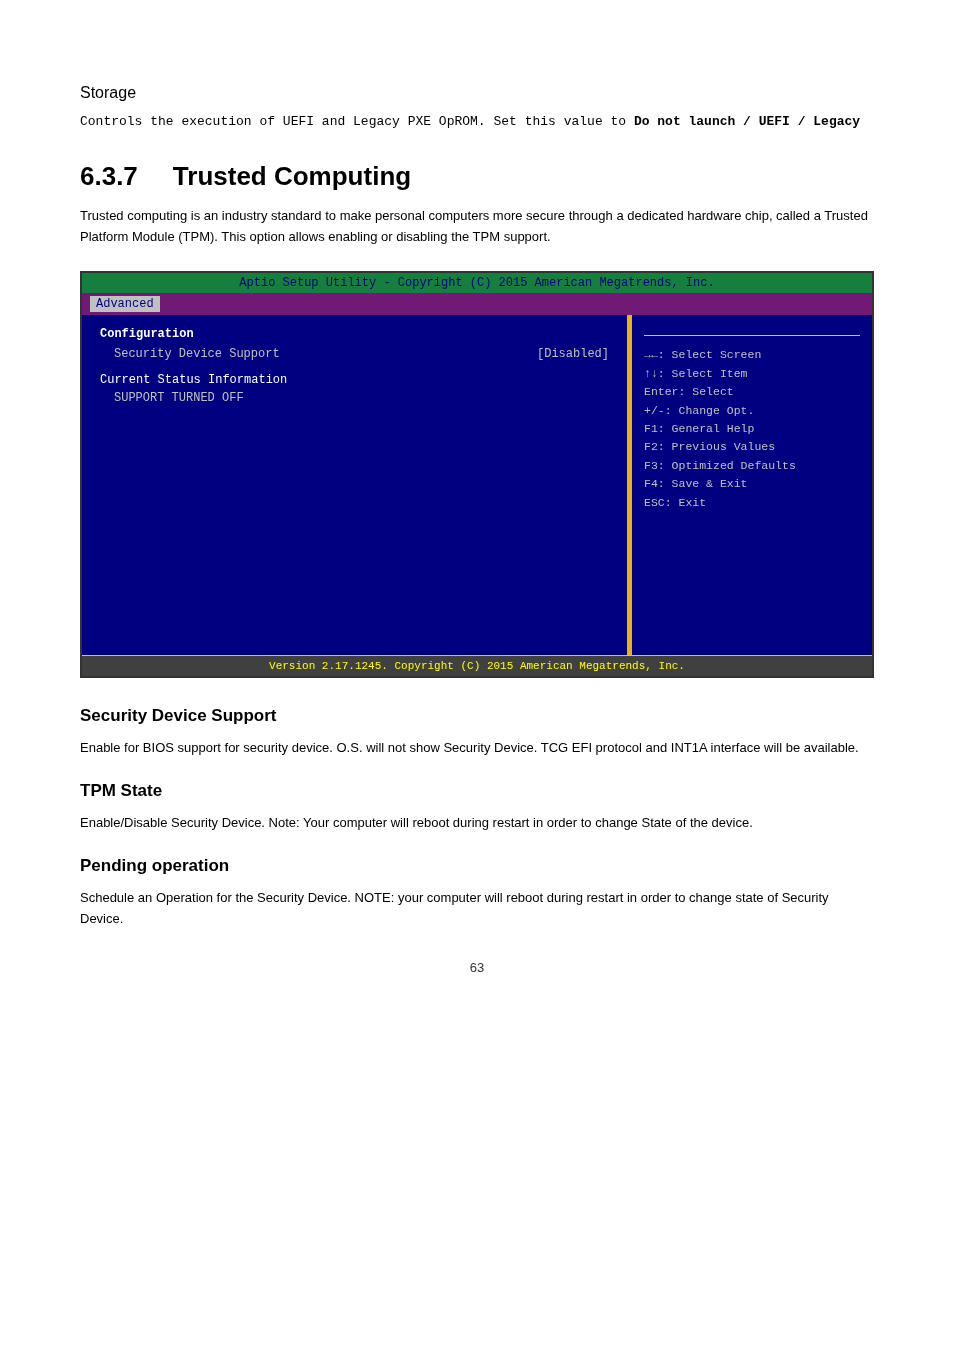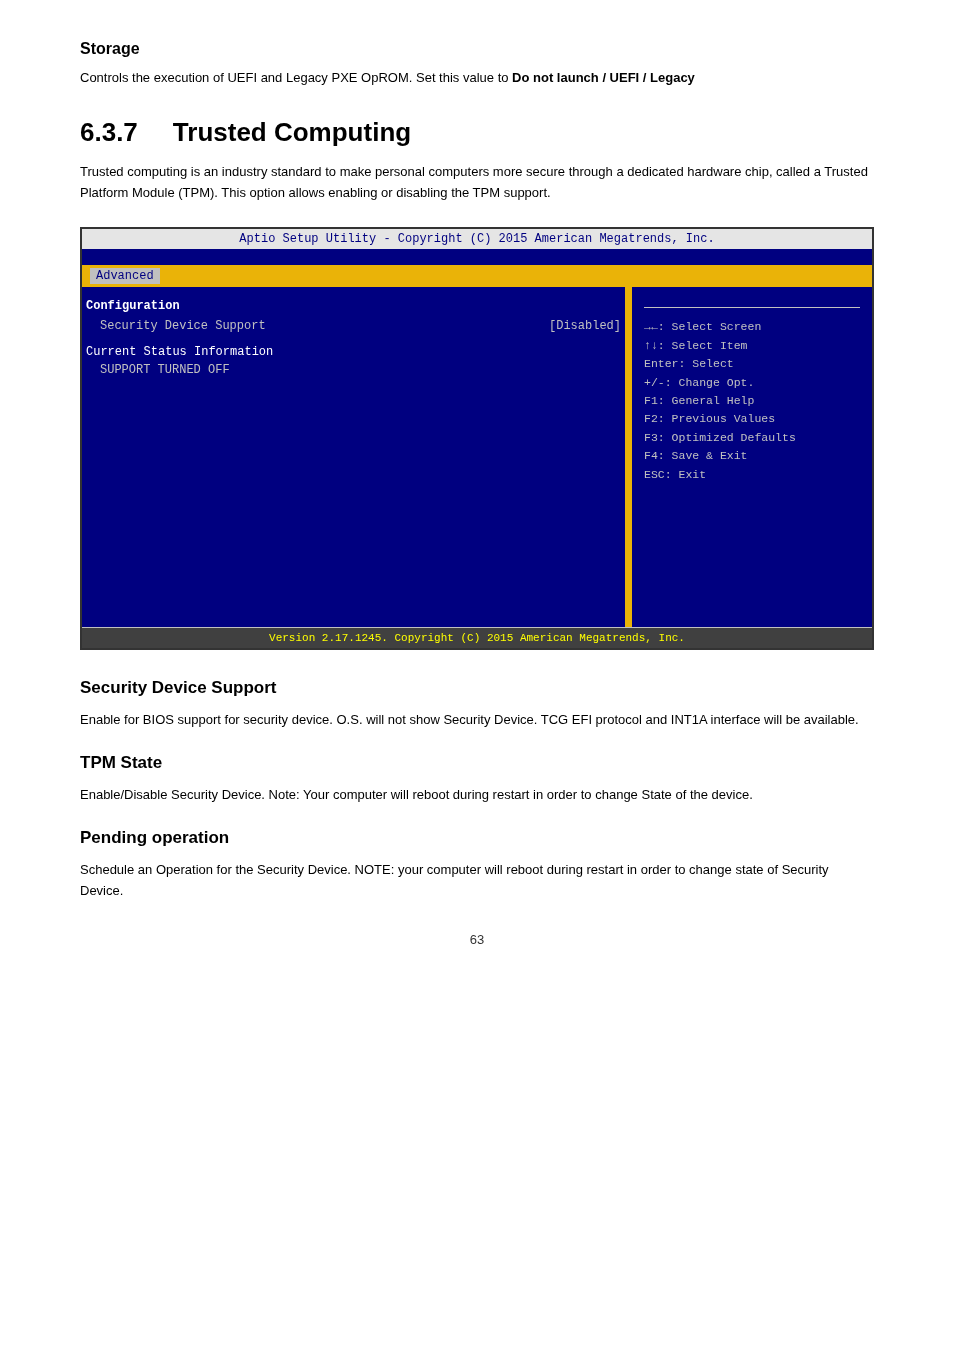--- a/index.html
+++ b/index.html
@@ -8,28 +8,30 @@
       font-size: 14px;
       color: #000;
       background: #fff;
       width: 954px;
       min-height: 1350px;
       padding: 40px 80px;
     }
 
     .storage-title {
       font-size: 16px;
-      font-weight: bold;
+      font-weight: normal;
       margin-bottom: 10px;
+      margin-top: 44px;
     }
 
     .storage-desc {
       font-size: 13px;
       line-height: 1.6;
       margin-bottom: 28px;
+      font-family: Liberation Mono, monospace;
     }
 
     .section-header {
       font-size: 26px;
       font-weight: bold;
       margin-bottom: 14px;
       display: flex;
       align-items: baseline;
       gap: 35px;
     }
@@ -50,54 +52,53 @@
       border: 2px solid #333;
       background: #000080;
       font-family: 'Courier New', Courier, monospace;
       font-size: 12px;
       color: #c0c0c0;
       margin-bottom: 28px;
       overflow: hidden;
     }
 
     .bios-titlebar {
-      background: #e5e5e5;
+      background: #15803d;
       color: #000080;
       text-align: center;
       padding: 3px 8px;
       font-size: 12px;
       font-family: 'Courier New', Courier, monospace;
     }
 
     .bios-nav {
-      background: #eab308;
+      background: #701a75;
       padding: 3px 8px;
       color: #c0c0c0;
       font-size: 12px;
-      margin-top: 16px;
     }
 
     .bios-nav-item {
       display: inline-block;
       background: #c0c0c0;
       color: #000080;
       padding: 1px 6px;
       margin-right: 4px;
     }
 
     .bios-body {
       display: flex;
       background: #000080;
       min-height: 340px;
     }
 
     .bios-left {
       flex: 1;
-      padding: 12px 4px;
-      border-right: 7px solid #eab308;
+      padding: 12px 18px;
+      border-right: 5px solid #eab308;
     }
 
     .bios-right {
       width: 240px;
       padding: 10px 12px;
       font-size: 11.5px;
       line-height: 1.5;
       color: #c0c0c0;
     }
 

